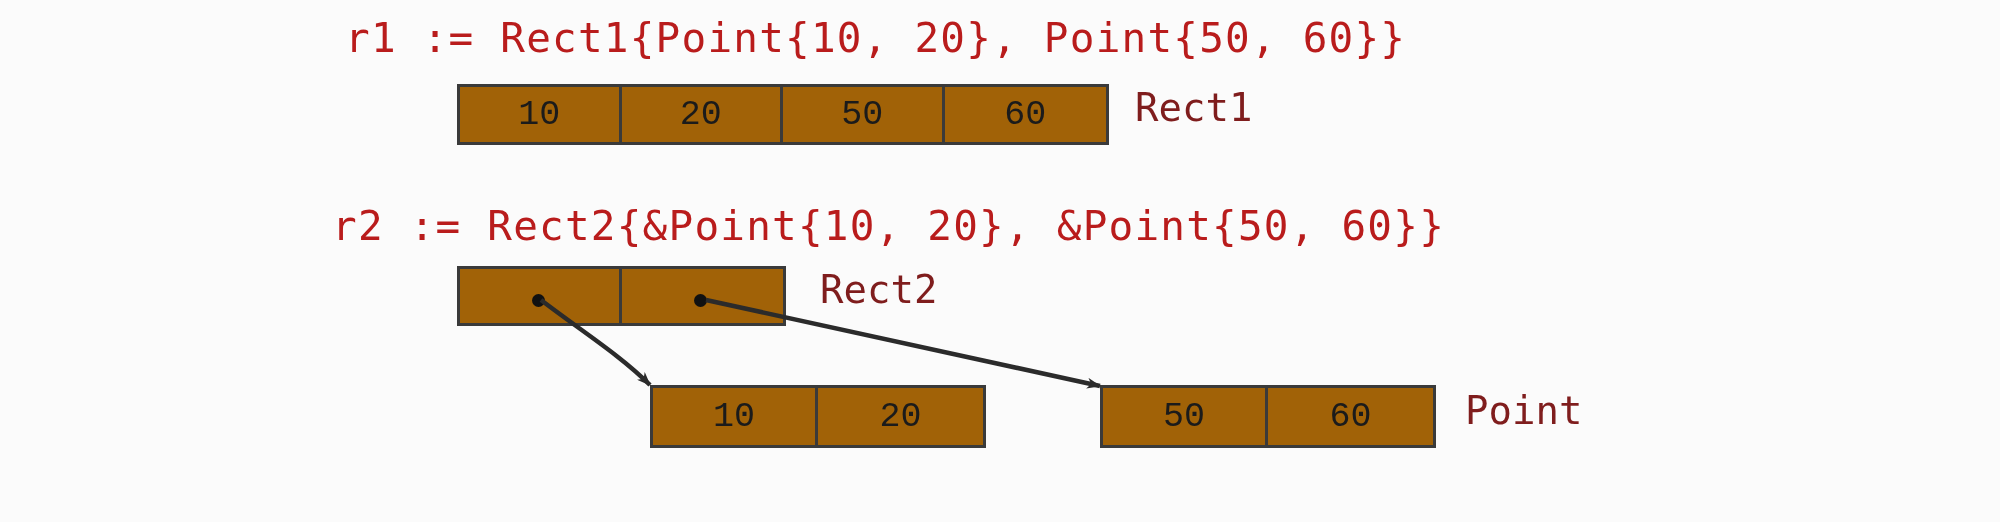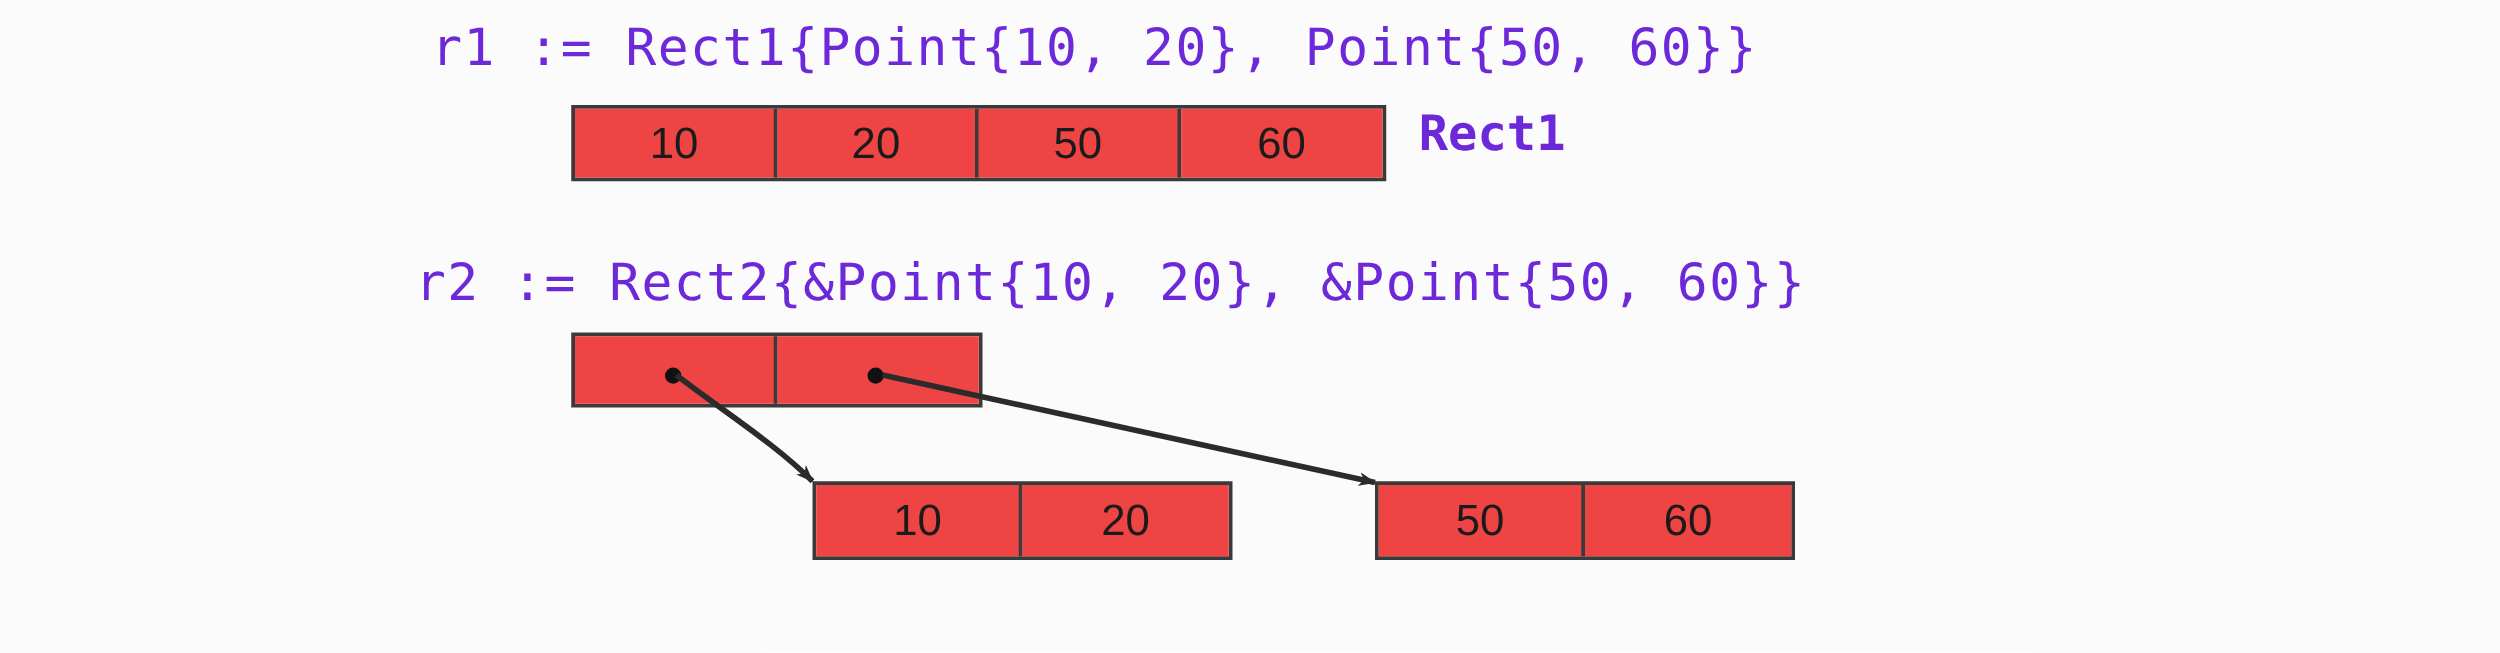--- a/index.html
+++ b/index.html
@@ -15,46 +15,46 @@
     overflow: hidden;
     font-family: "DejaVu Sans Mono", "Liberation Mono", monospace;
   }
 
   
   .code-line {
     position: absolute;
     font-family: "DejaVu Sans Mono", "Liberation Mono", monospace;
     font-size: 41px;
     letter-spacing: 1.2px;
-    color: #6d28d9;
+    color: #b91c1c;
     white-space: pre;
     line-height: 1;
   }
   #code-line-1 { left: 345px; top: 18px; }
   #code-line-2 { left: 332px; top: 206px; }
 
   
   .mem-box {
     position: absolute;
     display: flex;
     box-sizing: border-box;
     border: 3px solid #3a3a3a;
     background: #fdfdfd;
   }
   .mem-cell {
     box-sizing: border-box;
     position: relative;
     display: flex;
     align-items: center;
     justify-content: center;
-    font-family: Liberation Sans, sans-serif;
+    font-family: Liberation Mono, monospace;
     font-size: 35px;
     color: #1b1b1b;
     border-right: 3px solid #3a3a3a;
-    background: #ef4444;
+    background: #a16207;
   }
   .mem-cell:last-child { border-right: none; text-align: center; }
 
   
   #box-rect1 { left: 457px; top: 84px; width: 652px; height: 61px; }
   #box-rect1 .mem-cell { width: 163px; }
 
   
   #box-rect2 { left: 457px; top: 266px; width: 329px; height: 60px; }
   #box-rect2 .mem-cell { width: 163px; }
@@ -74,24 +74,23 @@
     background: #111111;
     top: 25px;
     left: 72px;
   }
 
   
   .type-label {
     position: absolute;
     font-family: "DejaVu Sans Mono", "Liberation Mono", monospace;
     font-size: 39px;
-    color: #6d28d9;
+    color: #7f1d1d;
     white-space: pre;
     line-height: 1;
-    font-weight: bold;
   }
   #label-rect1 { left: 1135px; top: 88px; }
   #label-rect2 { left: 820px; top: 270px; }
   #label-point { left: 1465px; top: 391px; }
 
   
   #arrows {
     position: absolute;
     left: 0; top: 0;
     width: 2000px;
@@ -117,30 +116,32 @@
   <div class="code-line" id="code-line-2">r2 := Rect2{&amp;Point{10, 20}, &amp;Point{50, 60}}</div>
 
   <div class="mem-box" id="box-rect2">
     <div class="mem-cell">
       <span class="ptr-dot"></span>
     </div>
     <div class="mem-cell">
       <span class="ptr-dot"></span>
     </div>
   </div>
+  <div class="type-label" id="label-rect2">Rect2</div>
 
   <div class="mem-box" id="box-point-a">
     <div class="mem-cell">10</div>
     <div class="mem-cell">20</div>
   </div>
 
   <div class="mem-box" id="box-point-b">
     <div class="mem-cell">50</div>
     <div class="mem-cell">60</div>
   </div>
+  <div class="type-label" id="label-point">Point</div>
 
   <svg id="arrows" viewBox="0 0 2000 522" width="2000" height="522">
     <defs>
       <marker id="arrowhead" markerWidth="14" markerHeight="11" refX="13" refY="5.5" orient="auto" markerUnits="userSpaceOnUse">
         <path d="M0,0 L14,5.5 L0,11 L4,5.5 Z" fill="#2b2b2b"></path>
       </marker>
     </defs>
 
     <path d="M 541,300 C 580,330 620,355 650,385" fill="none" stroke="#2b2b2b" stroke-width="4.5" marker-end="url(#arrowhead)"></path>
 

